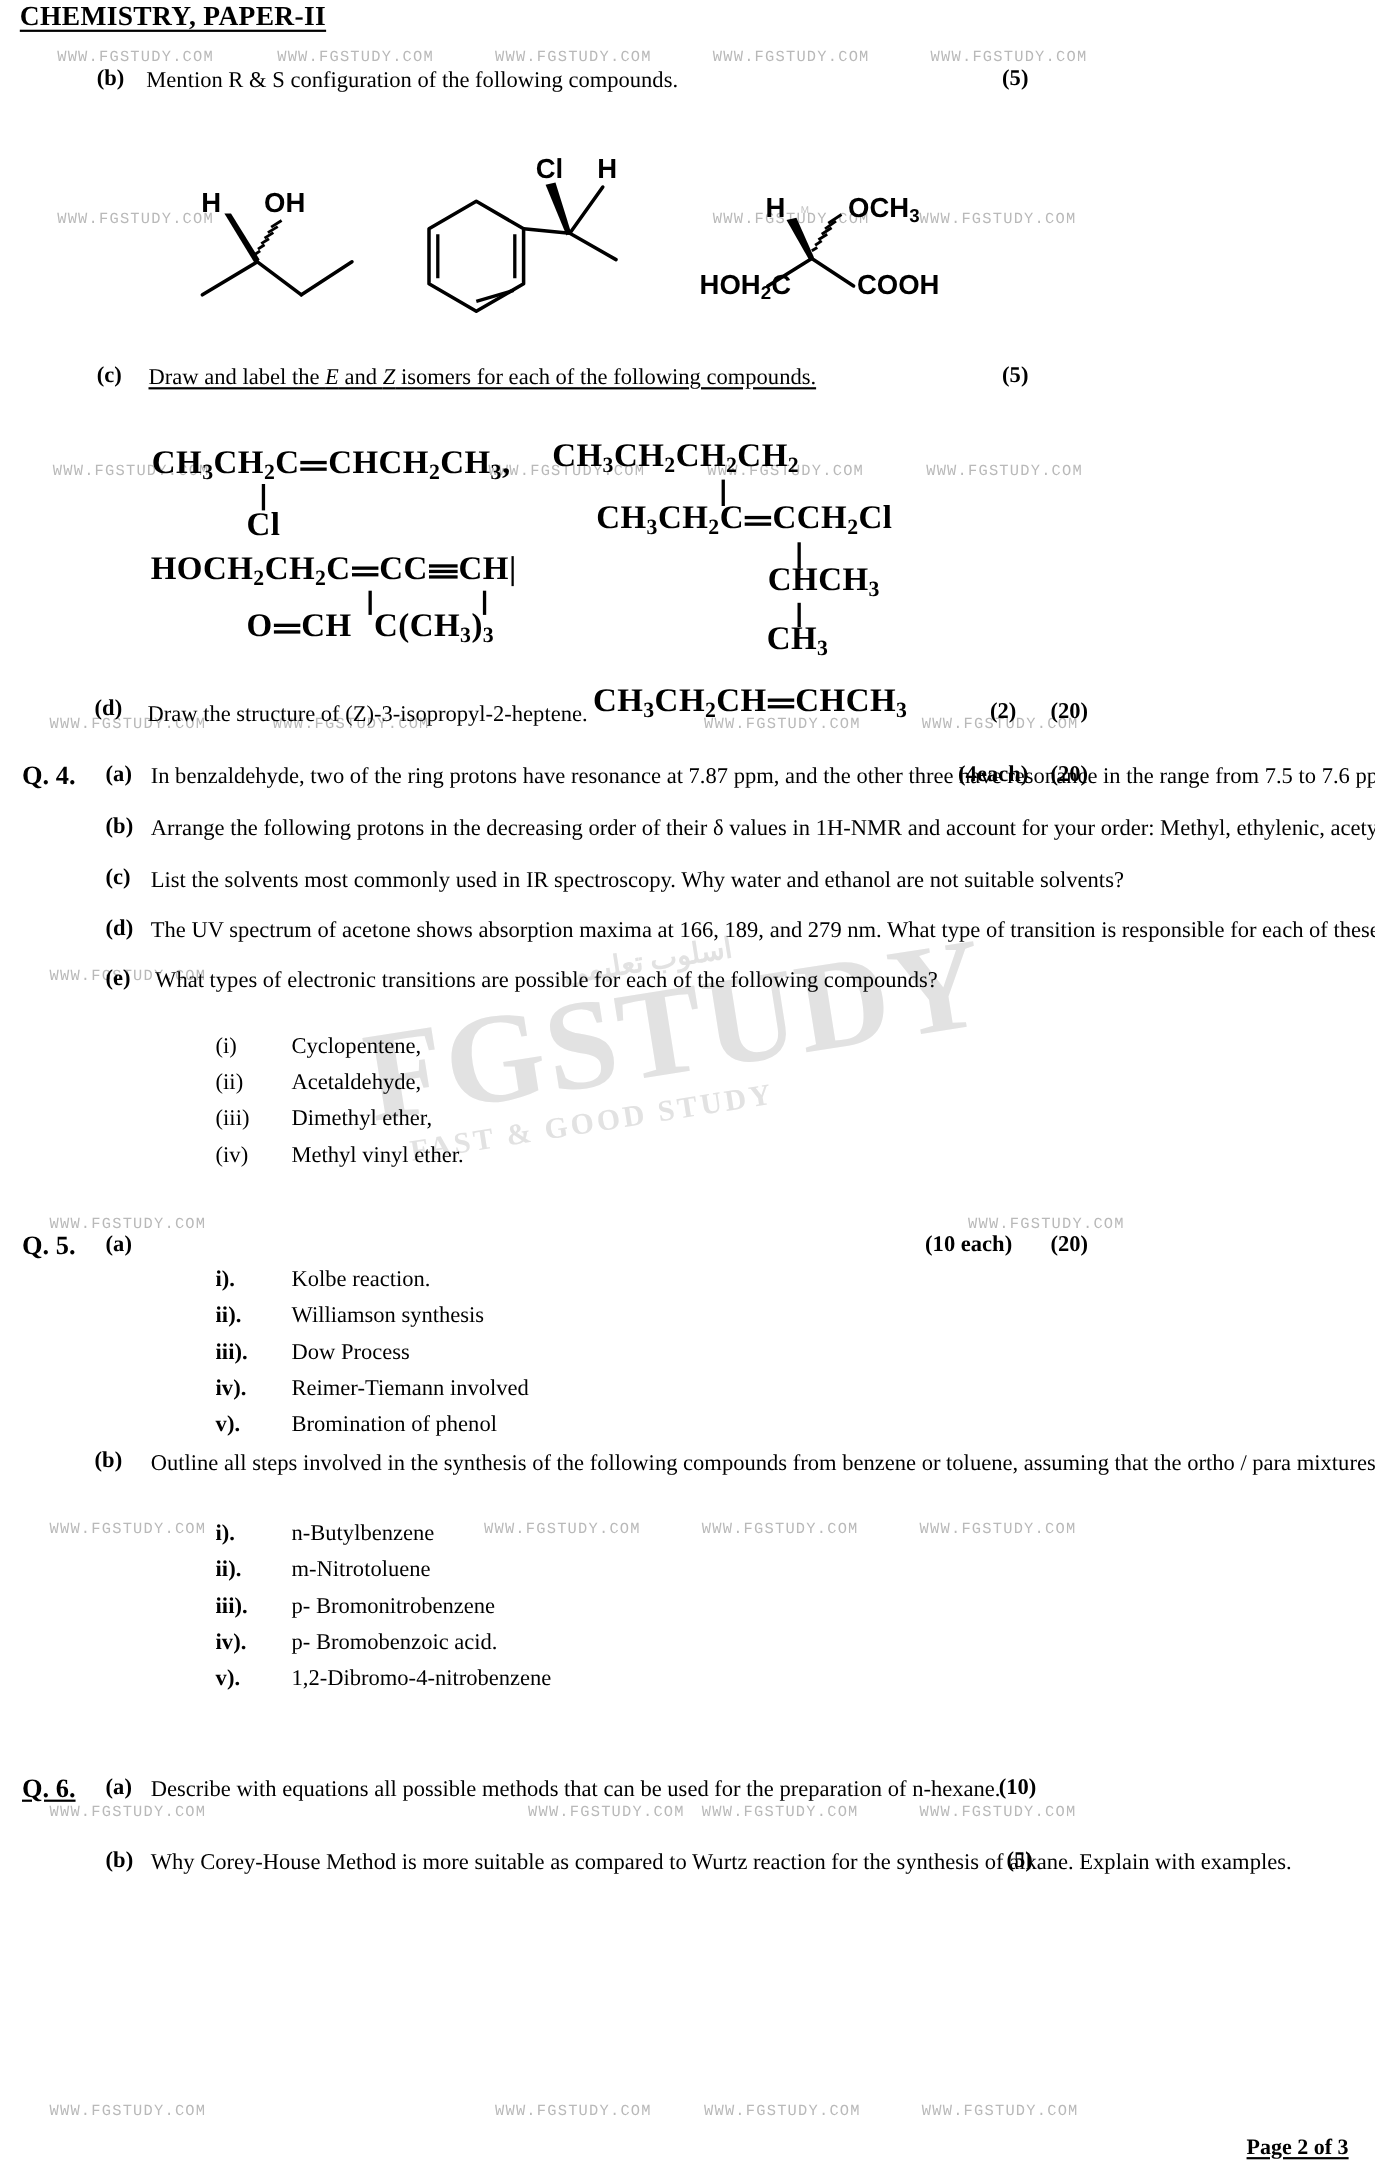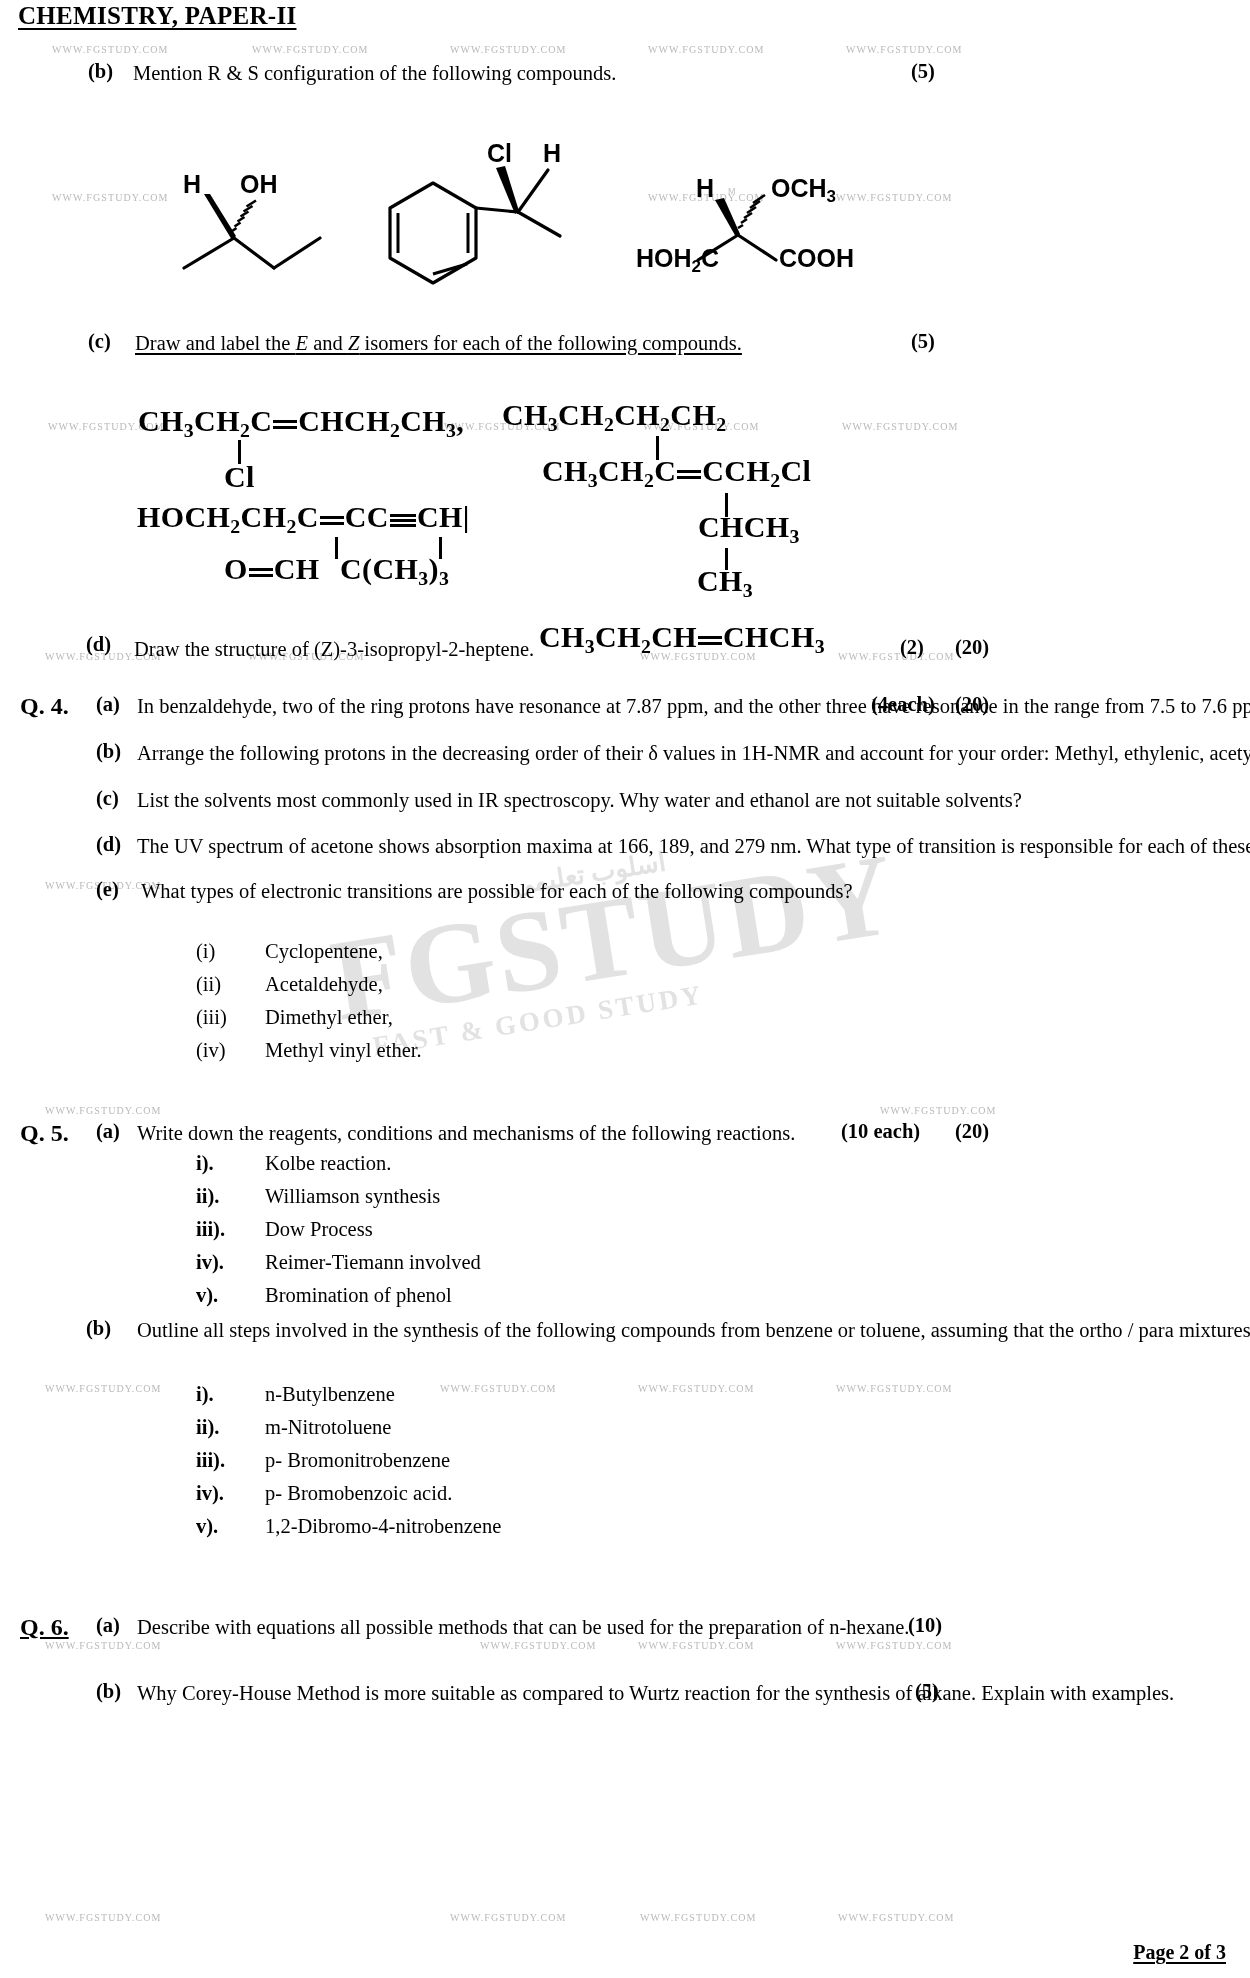--- a/index.html
+++ b/index.html
@@ -4,22 +4,22 @@
 <style>
   html,body{margin:0;padding:0;background:#fff;}
   body{
     width:1250px;height:1978px;position:relative;overflow:hidden;
     font-family:"Liberation Serif", serif;color:#000;
   }
   .page{position:relative;width:1250px;height:1978px;}
 
   
   .wm{
-    position:absolute;font-family:Liberation Serif, serif;
-    font-size:10px;letter-spacing:1.1px;color:#b9b9b9;white-space:nowrap;
+    position:absolute;font-family:Liberation Mono, monospace;
+    font-size:14px;letter-spacing:1.1px;color:#b9b9b9;white-space:nowrap;
     z-index:0;pointer-events:none;
   }
   .bigwm{
     position:absolute;z-index:0;pointer-events:none;
     color:#e2e2e2;font-family:"Liberation Serif",serif;font-weight:bold;
     white-space:nowrap;
   }
   .bigwm .l1{font-size:116px;letter-spacing:2px;transform:rotate(-9deg);display:block;}
   .bigwm .l2{font-size:27px;letter-spacing:3px;transform:rotate(-9deg);display:block;margin-top:-14px;margin-left:40px;}
   .bigwm .l0{font-size:26px;letter-spacing:1px;transform:rotate(-9deg);display:block;margin-left:180px;}
@@ -248,21 +248,20 @@
   <div class="t rom" style="left:265px;top:940px;">Cyclopentene,</div>
   <div class="t rom" style="left:196px;top:973px;">(ii)</div>
   <div class="t rom" style="left:265px;top:973px;">Acetaldehyde,</div>
   <div class="t rom" style="left:196px;top:1006px;">(iii)</div>
   <div class="t rom" style="left:265px;top:1006px;">Dimethyl ether,</div>
   <div class="t rom" style="left:196px;top:1039px;">(iv)</div>
   <div class="t rom" style="left:265px;top:1039px;">Methyl vinyl ether.</div>
 
   <div class="t q" style="left:20px;top:1120px;">Q. 5.</div>
   <div class="t lbl" style="left:96px;top:1120px;">(a)</div>
-  <div class="t body" style="left:137px;top:1120px;">Write down the reagents, conditions and mechanisms of the following reactions.</div>
   <div class="t marks" style="left:841px;top:1120px;">(10 each)</div>
   <div class="t marks" style="left:955px;top:1120px;">(20)</div>
 
   <div class="t romb" style="left:196px;top:1152px;">i).</div>
   <div class="t rom" style="left:265px;top:1152px;">Kolbe reaction.</div>
   <div class="t romb" style="left:196px;top:1185px;">ii).</div>
   <div class="t rom" style="left:265px;top:1185px;">Williamson synthesis</div>
   <div class="t romb" style="left:196px;top:1218px;">iii).</div>
   <div class="t rom" style="left:265px;top:1218px;font-family:Liberation Serif, serif;">Dow Process</div>
   <div class="t romb" style="left:196px;top:1251px;">iv).</div>

